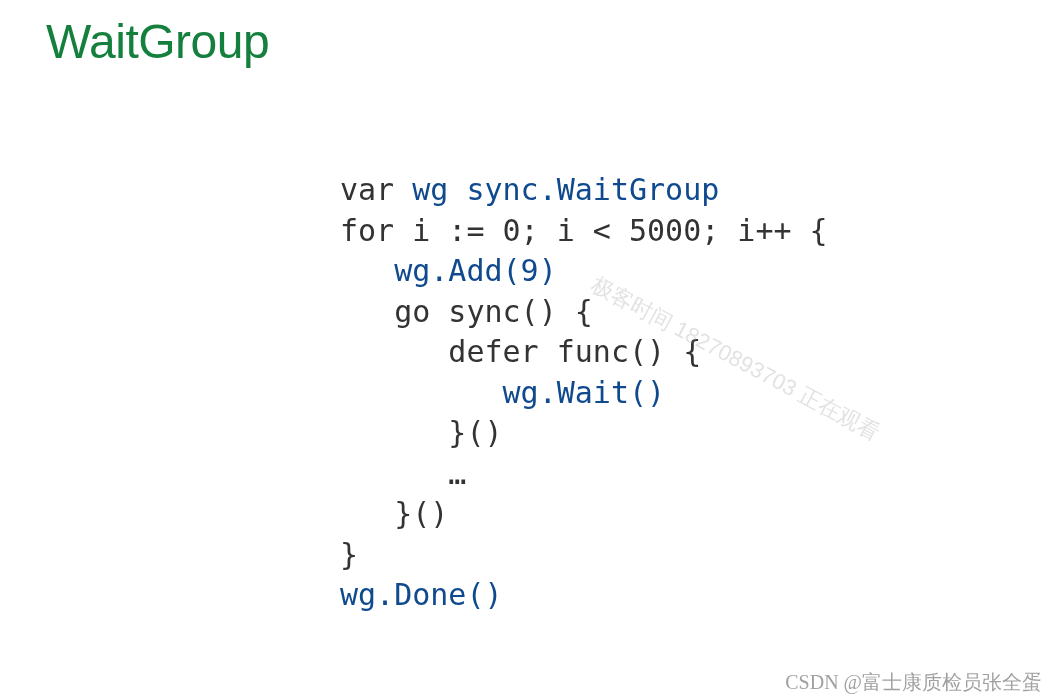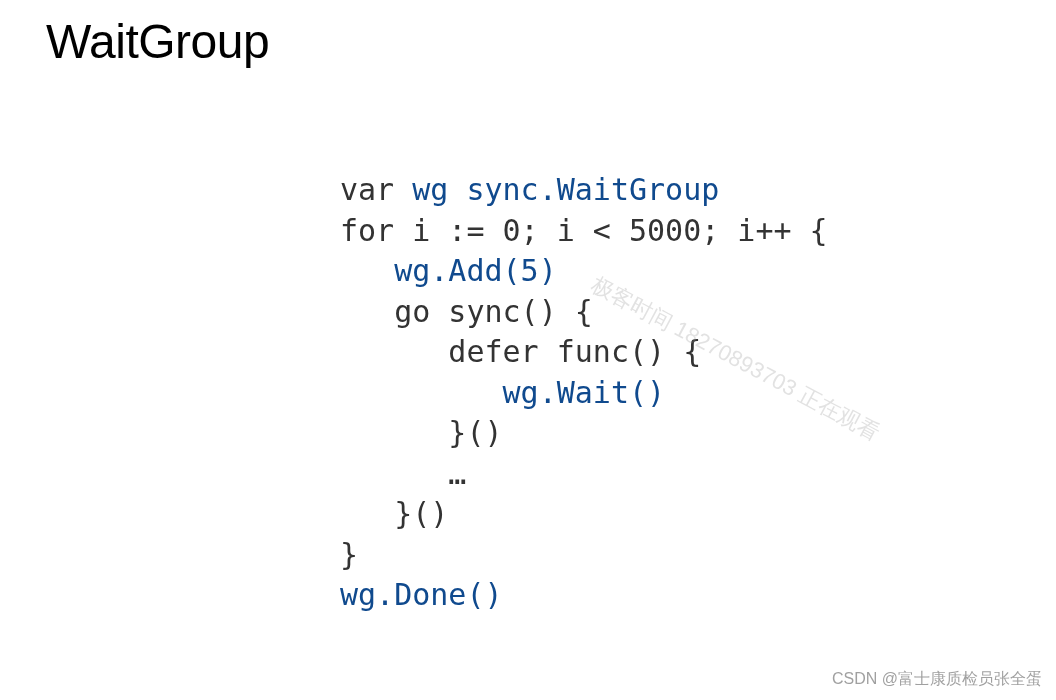--- a/index.html
+++ b/index.html
@@ -11,21 +11,21 @@
       width: 1056px;
       height: 700px;
       background: #ffffff;
       font-family: "Helvetica Neue", Helvetica, Arial, sans-serif;
       position: relative;
       overflow: hidden;
     }
     .slide-title {
       font-size: 48px;
       font-weight: 400;
-      color: #000000;
+      color: #15803d;
       position: absolute;
       left: 46px;
       top: 14px;
       letter-spacing: -0.5px;
     }
     .code-block {
       position: absolute;
       left: 340px;
       top: 170px;
       font-family: "Menlo", "Consolas", "DejaVu Sans Mono", monospace;
@@ -43,34 +43,34 @@
       font-size: 22px;
       transform: rotate(28deg);
       transform-origin: left top;
       pointer-events: none;
       white-space: nowrap;
       font-family: "Helvetica Neue", Helvetica, Arial, sans-serif;
     }
     .watermark-footer {
       position: absolute;
       right: 14px;
-      bottom: 10px;
+      bottom: 4px;
       color: rgba(120,120,120,0.7);
-      font-size: 16px;
-      font-family: Liberation Sans, sans-serif;
+      font-size: 20px;
+      font-family: Liberation Serif, serif;
     }
   </style>
 </head>
 <body>
 
 <h1 class="slide-title">WaitGroup</h1>
 
 <div class="code-block"><span>var </span><span class="k">wg sync.WaitGroup</span>
 <span>for i := 0; i &lt; 5000; i++ {</span>
-<span>   </span><span class="k">wg.Add(5)</span>
+<span>   </span><span class="k">wg.Add(9)</span>
 <span>   go sync() {</span>
 <span>      defer func() {</span>
 <span>         </span><span class="k">wg.Wait()</span>
 <span>      }()</span>
 <span>      …</span>
 <span>   }()</span>
 <span>}</span>
 <span class="k">wg.Done()</span></div>
 
 <div class="watermark-diag">极客时间 18270893703 正在观看</div>

